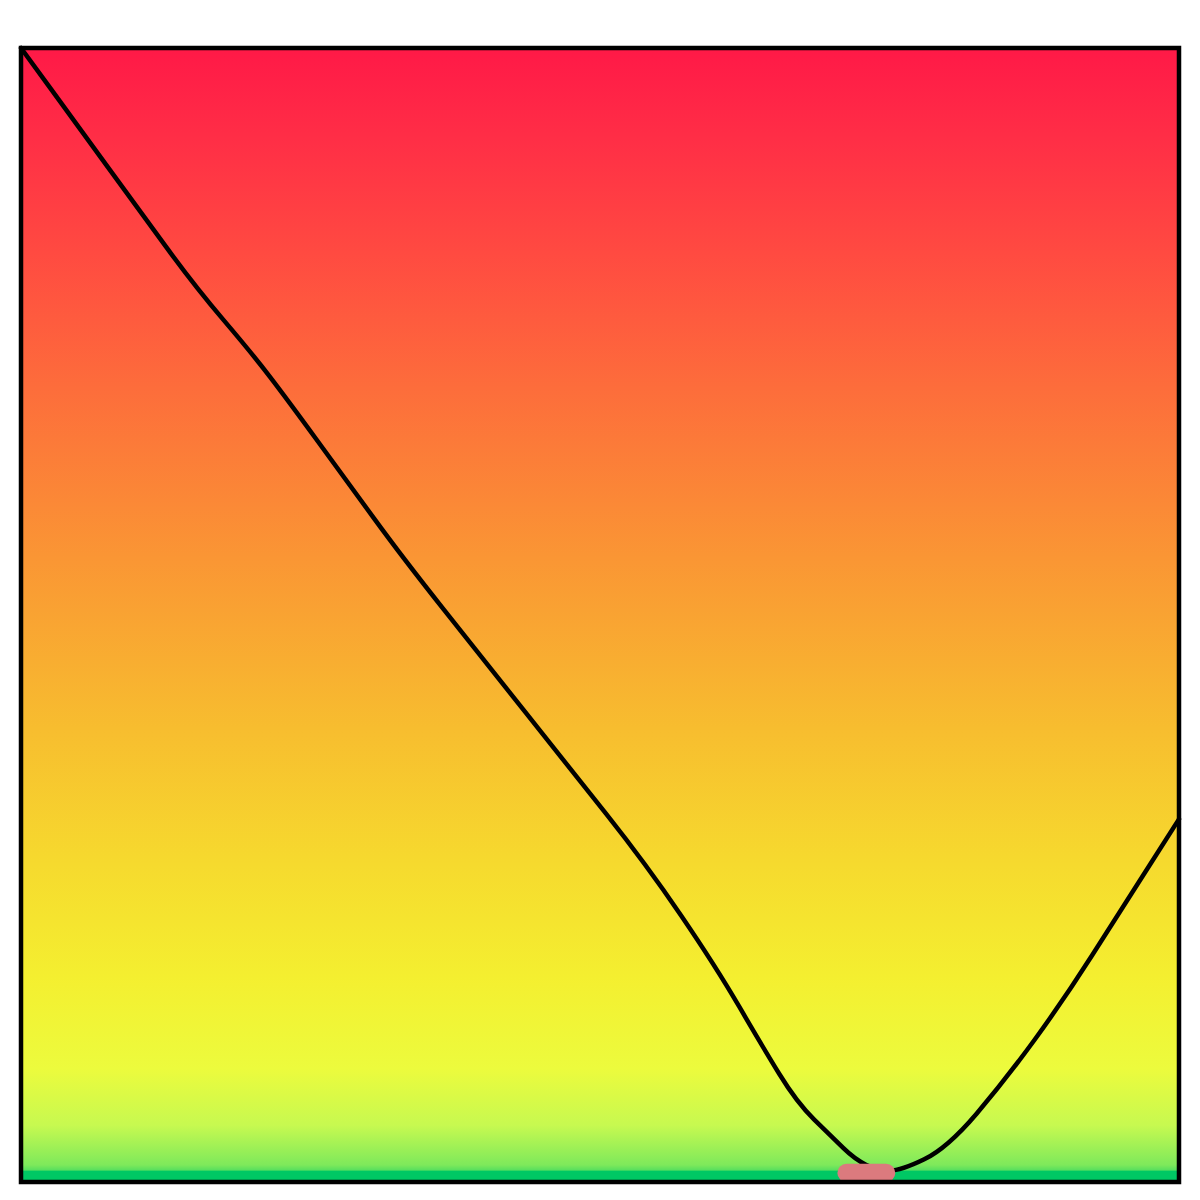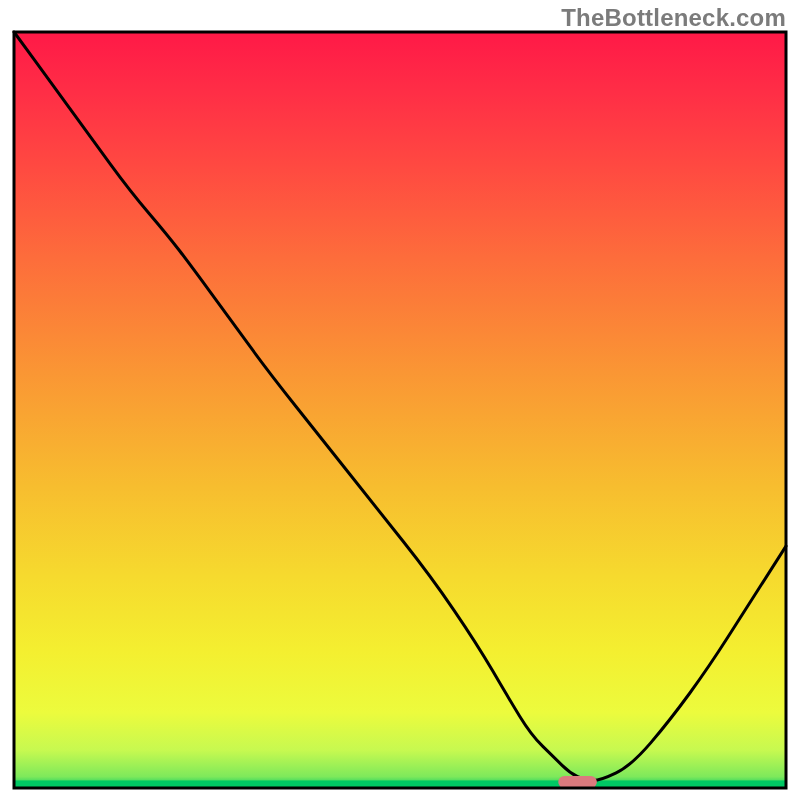--- a/index.html
+++ b/index.html
@@ -28,21 +28,20 @@
   }
   svg {
     display: block;
   }
 </style>
 </head>
 <body>
 
 <div class="stage">
 
-  <div class="watermark">TheBottleneck.com</div>
 
   <svg id="chart-svg" width="800" height="800" viewBox="0 0 800 800">
     <defs>
       <linearGradient id="bgGrad" x1="0" y1="0" x2="0" y2="1">
           <stop offset="0%" stop-color="#ff1947"></stop>
           <stop offset="8%" stop-color="#ff2e46"></stop>
           <stop offset="18%" stop-color="#ff4a41"></stop>
           <stop offset="30%" stop-color="#fd6d3b"></stop>
           <stop offset="45%" stop-color="#fa9634"></stop>
           <stop offset="60%" stop-color="#f7bd2f"></stop>

